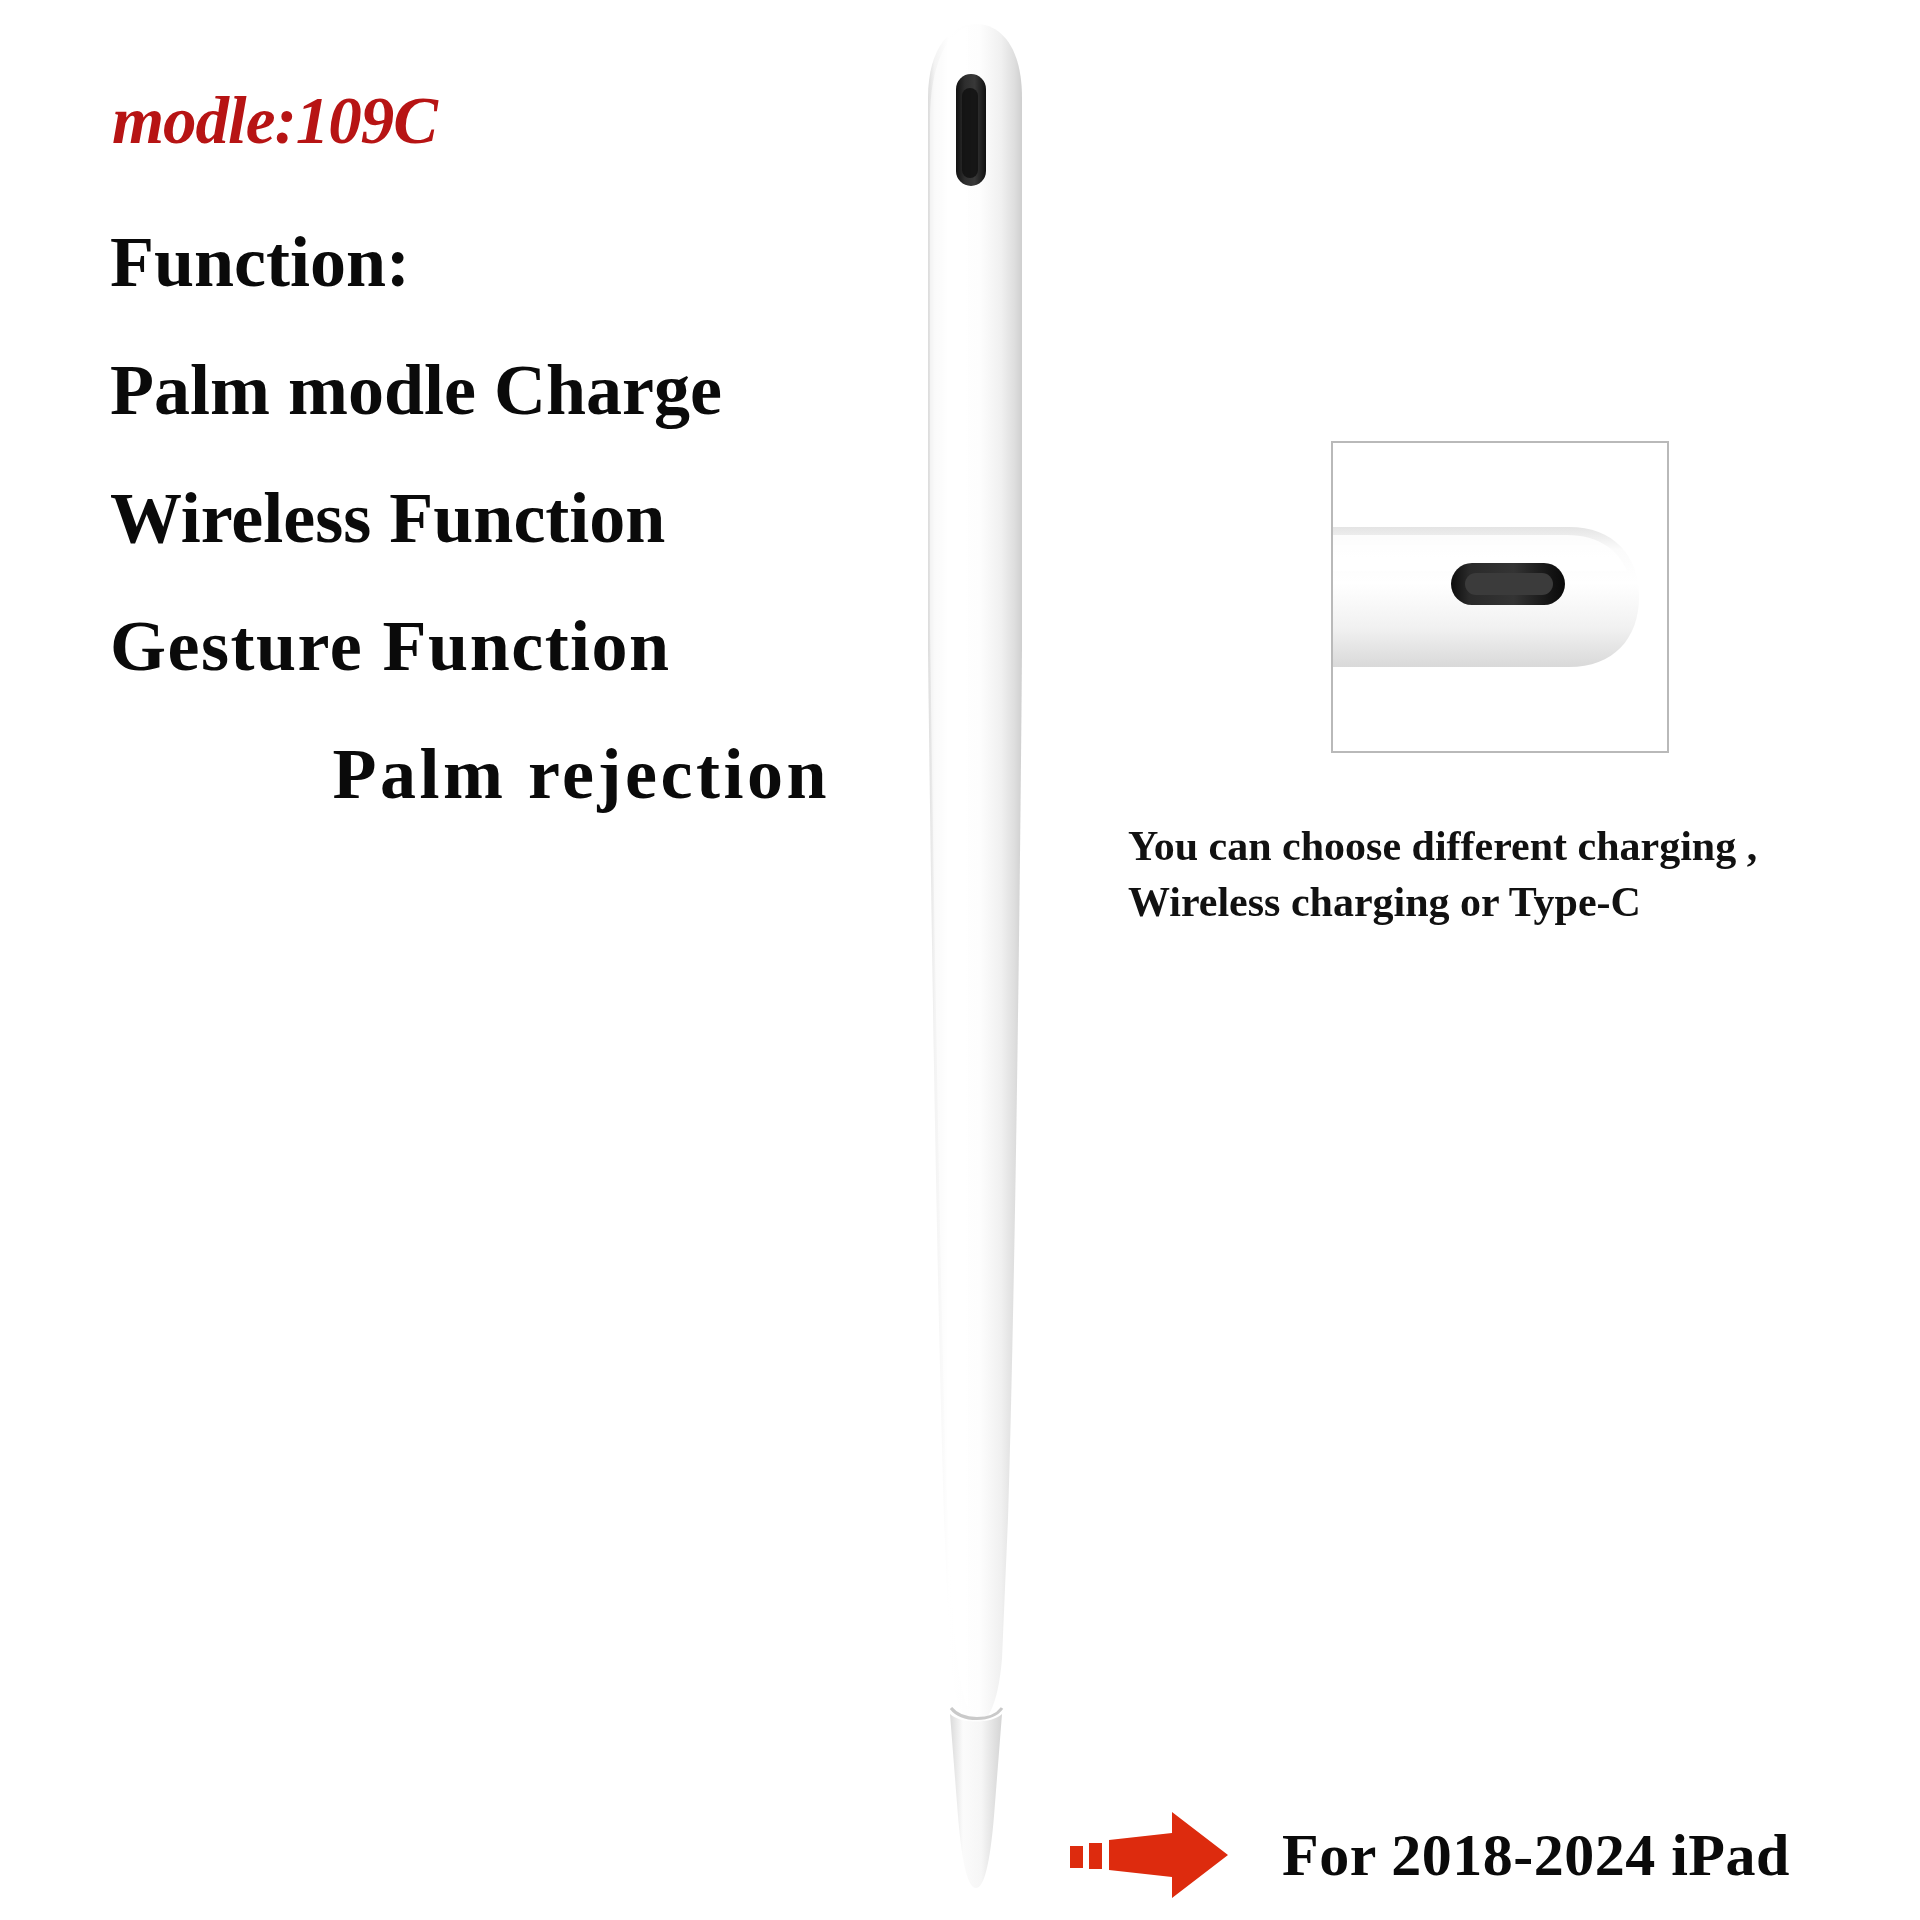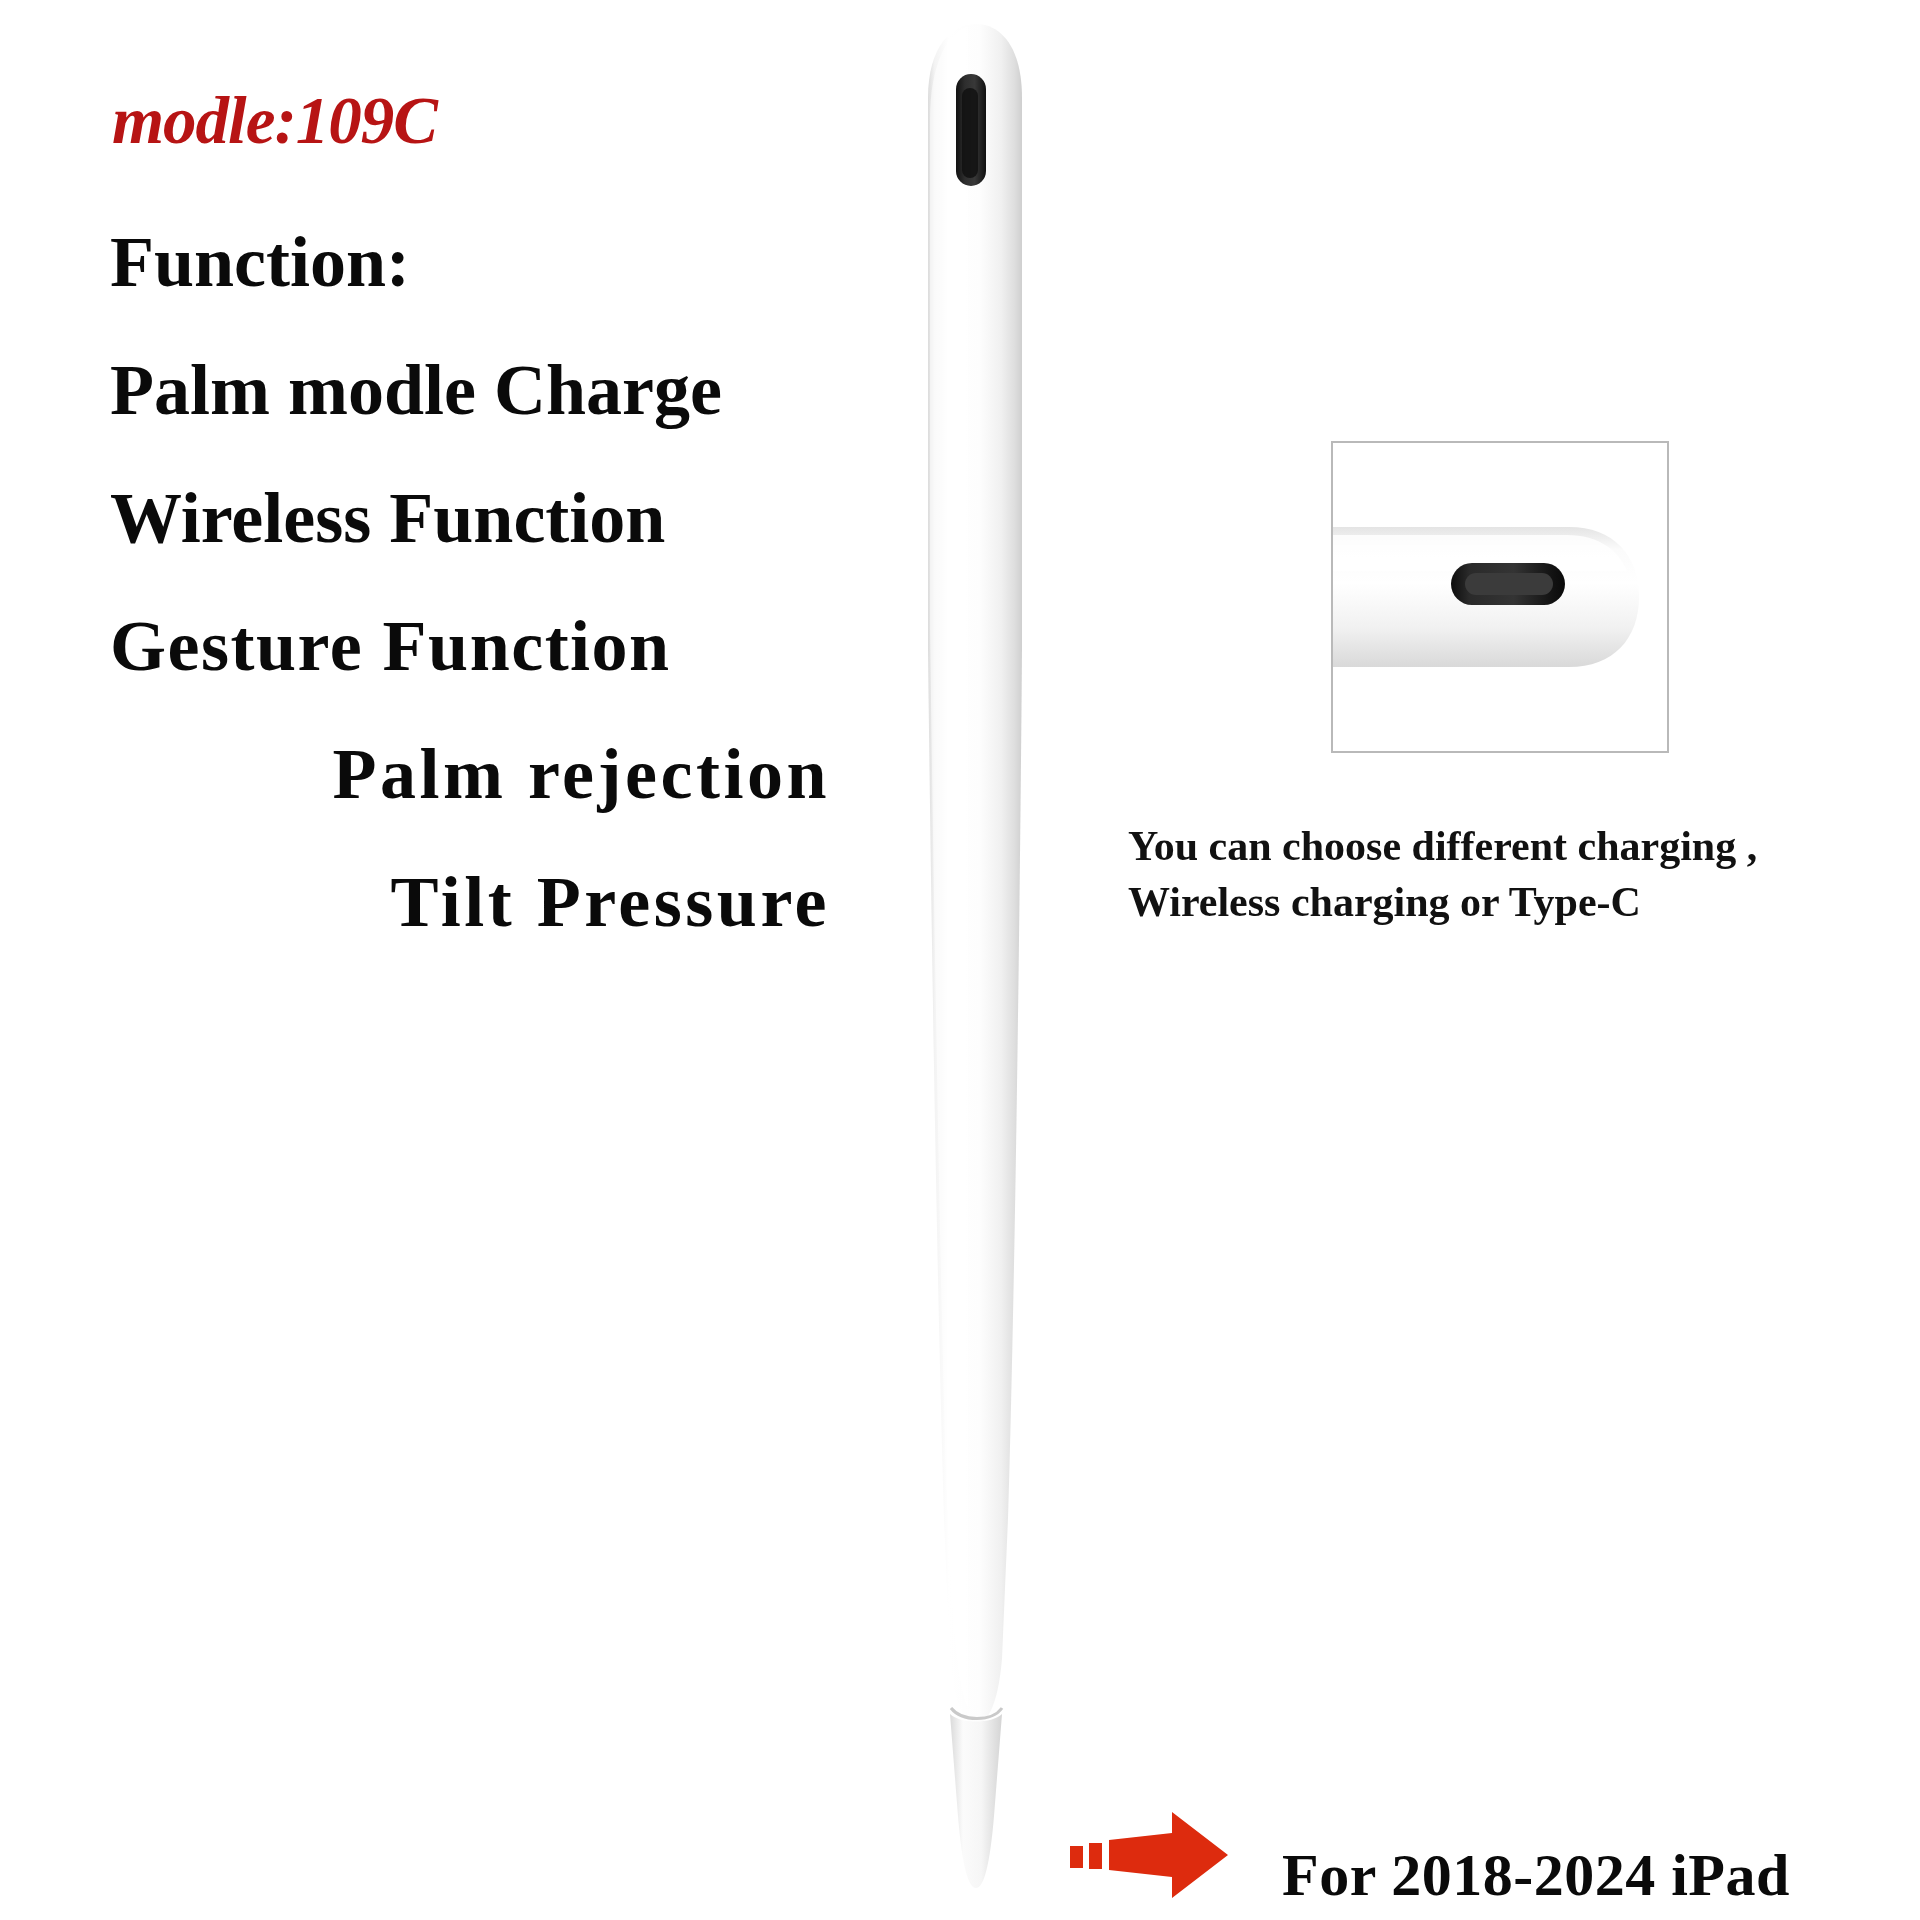--- a/index.html
+++ b/index.html
@@ -99,21 +99,21 @@
     color: #111111;
     white-space: nowrap;
   }
 
   
   #compat-banner {
     position: absolute;
     left: 1068px;
     top: 1800px;
     display: flex;
-    align-items: flex-end;
+    align-items: center;
     height: 110px;
   }
   #compat-arrow {
     width: 200px;
     height: 110px;
     flex: 0 0 auto;
   }
   #compat-arrow svg {
     display: block;
     width: 200px;
@@ -133,21 +133,20 @@
 <body>
 
 <div id="model-title">modle:109C</div>
 
 <div id="feature-list">
   <div class="feature-line">Function:</div>
   <div class="feature-line">Palm modle Charge</div>
   <div class="feature-line">Wireless Function</div>
   <div class="feature-line wide">Gesture Function</div>
   <div class="feature-line extra-wide">Palm rejection</div>
-  <div class="feature-line extra-wide"> Tilt Pressure</div>
 </div>
 
 <div id="stylus-pen">
   <svg viewBox="0 0 190 1900" xmlns="http://www.w3.org/2000/svg">
     <defs>
       <linearGradient id="penBody" x1="0" y1="0" x2="1" y2="0">
         <stop offset="0%" stop-color="#dcdcdc"></stop>
         <stop offset="7%" stop-color="#f3f3f3"></stop>
         <stop offset="22%" stop-color="#ffffff"></stop>
         <stop offset="55%" stop-color="#fdfdfd"></stop>

